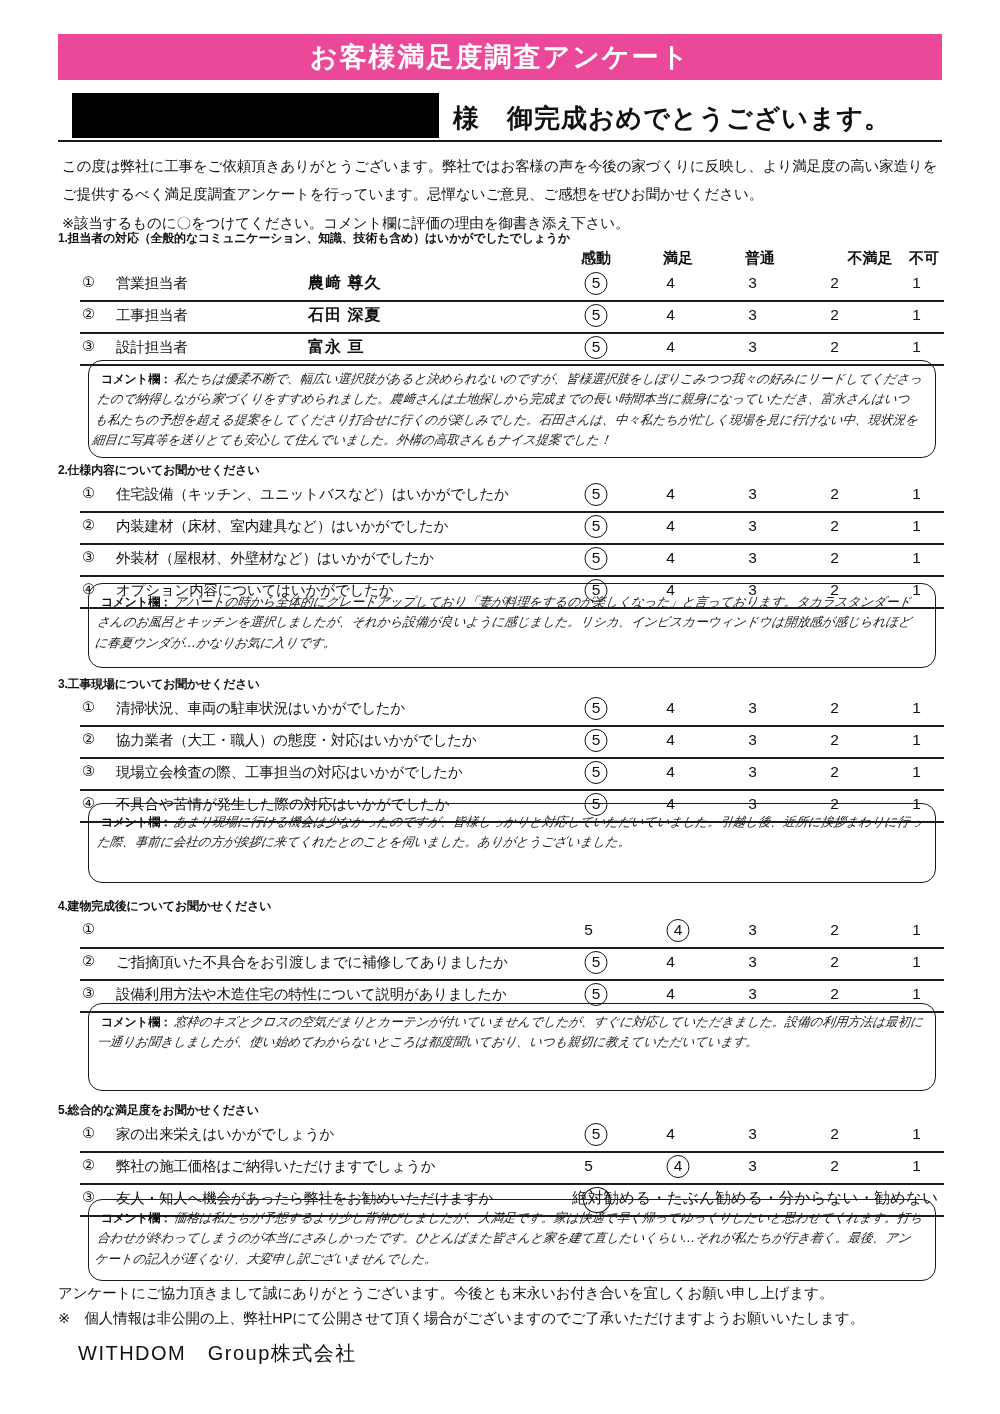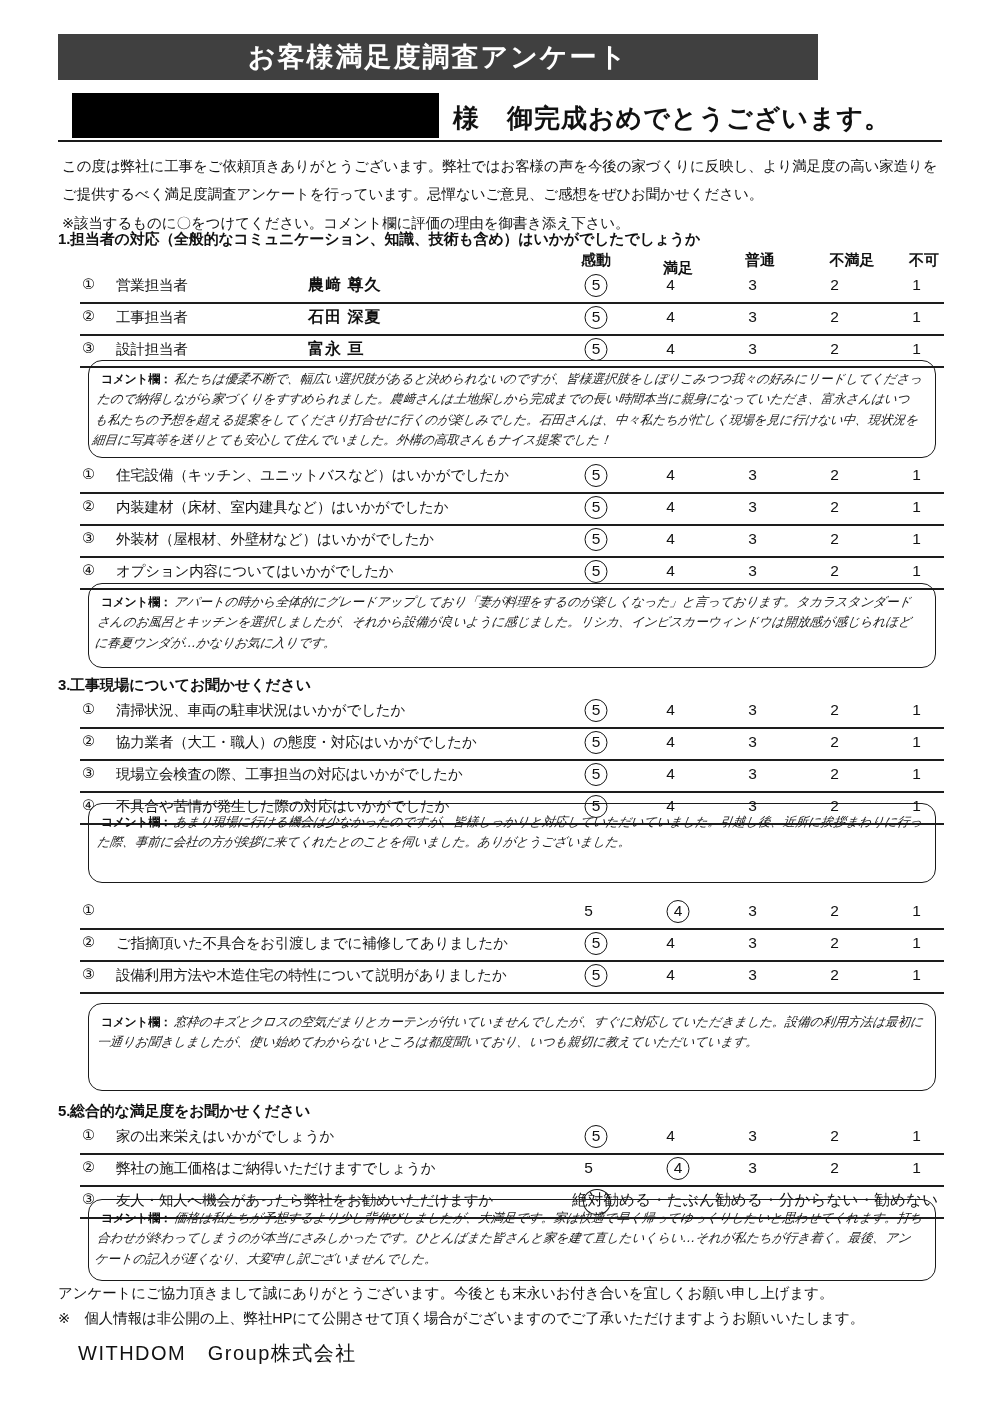--- a/index.html
+++ b/index.html
@@ -20,23 +20,23 @@
     position: absolute;
     inset: 0;
     padding: 0;
   }
 
   
   .title-banner {
     position: absolute;
     left: 58px;
     top: 34px;
-    width: 760px;
+    width: 884px;
     height: 46px;
-    background: #404040;
+    background: #ec4899;
     color: #ffffff;
     display: flex;
     align-items: center;
     justify-content: center;
     letter-spacing: 2px;
   }
   .title-banner-text {
     font-size: 27px;
     font-weight: bold;
     line-height: 1;
@@ -83,21 +83,21 @@
     font-size: 14.5px;
     line-height: 1.68;
     letter-spacing: -0.1px;
   }
   .intro p { margin: 4px; }
   .intro .note { margin-top: 4px; }
 
   
   .section { position: absolute; left: 58px; width: 886px; }
   .section-heading {
-    font-size: 15px;
+    font-size: 12px;
     font-weight: bold;
     letter-spacing: -0.2px;
     margin: 0 0 2px 0;
     white-space: nowrap;
   }
 
   .scale-header {
     position: relative;
     height: 21px;
     margin-left: 0;
@@ -259,23 +259,23 @@
     <p>この度は弊社に工事をご依頼頂きありがとうございます。弊社ではお客様の声を今後の家づくりに反映し、より満足度の高い家造りを</p>
     <p>ご提供するべく満足度調査アンケートを行っています。忌憚ないご意見、ご感想をぜひお聞かせください。</p>
     <p class="note">※該当するものに〇をつけてください。コメント欄に評価の理由を御書き添え下さい。</p>
   </div>
 
   <div id="sections-root">
       <div class="section" style="top: 230px;">
         <div class="section-heading">1.担当者の対応（全般的なコミュニケーション、知識、技術も含め）はいかがでしたでしょうか</div>
         <div class="scale-header">
           <span style="left: 538px;">感動</span>
-          <span style="left: 620px; margin-top: 8px;">満足</span>
+          <span style="left: 620px;">満足</span>
           <span style="left: 702px;">普通</span>
-          <span style="left: 794px;">不満足</span>
+          <span style="left: 812px;">不満足</span>
           <span style="left: 866px;">不可</span>
         </div>
         <div class="qrow">
           <span class="qnum">①</span>
           <span class="qtext">営業担当者</span>
           <span class="qname">農﨑 尊久</span>
           <span class="opt circled" style="left: 516px;">5</span>
           <span class="opt" style="left: 598px;">4</span>
           <span class="opt" style="left: 680px;">3</span>
           <span class="opt" style="left: 762px;">2</span>
@@ -300,20 +300,21 @@
           <span class="opt" style="left: 680px;">3</span>
           <span class="opt" style="left: 762px;">2</span>
           <span class="opt" style="left: 844px;">1</span>
         </div>
       </div>
       <div class="comment-box" style="top: 360px; height: 98px;">
         <span class="comment-label">コメント欄：</span>
         <div class="comment-text">私たちは優柔不断で、幅広い選択肢があると決められないのですが、皆様選択肢をしぼりこみつつ我々の好みにリードしてくださったので納得しながら家づくりをすすめられました。農﨑さんは土地探しから完成までの長い時間本当に親身になっていただき、富永さんはいつも私たちの予想を超える提案をしてくださり打合せに行くのが楽しみでした。石田さんは、中々私たちが忙しく現場を見に行けない中、現状況を細目に写真等を送りとても安心して住んでいました。外構の高取さんもナイス提案でした！</div>
       </div>
       <div class="section" style="top: 462px;">
+        <div class="section-heading">2.仕様内容についてお聞かせください</div>
         <div class="qrow">
           <span class="qnum">①</span>
           <span class="qtext">住宅設備（キッチン、ユニットバスなど）はいかがでしたか</span>
           <span class="opt circled" style="left: 516px;">5</span>
           <span class="opt" style="left: 598px;">4</span>
           <span class="opt" style="left: 680px;">3</span>
           <span class="opt" style="left: 762px;">2</span>
           <span class="opt" style="left: 844px;">1</span>
         </div>
         <div class="qrow">
@@ -385,20 +386,21 @@
           <span class="opt" style="left: 680px;">3</span>
           <span class="opt" style="left: 762px;">2</span>
           <span class="opt" style="left: 844px;">1</span>
         </div>
       </div>
       <div class="comment-box" style="top: 803px; height: 80px;">
         <span class="comment-label">コメント欄：</span>
         <div class="comment-text">あまり現場に行ける機会は少なかったのですが、皆様しっかりと対応していただいていました。引越し後、近所に挨拶まわりに行った際、事前に会社の方が挨拶に来てくれたとのことを伺いました。ありがとうございました。</div>
       </div>
       <div class="section" style="top: 898px;">
+        <div class="section-heading">4.建物完成後についてお聞かせください</div>
         <div class="qrow">
           <span class="qnum">①</span>
           <span class="opt" style="left: 516px;">5</span>
           <span class="opt circled" style="left: 598px;">4</span>
           <span class="opt" style="left: 680px;">3</span>
           <span class="opt" style="left: 762px;">2</span>
           <span class="opt" style="left: 844px;">1</span>
         </div>
         <div class="qrow">
           <span class="qnum">②</span>

